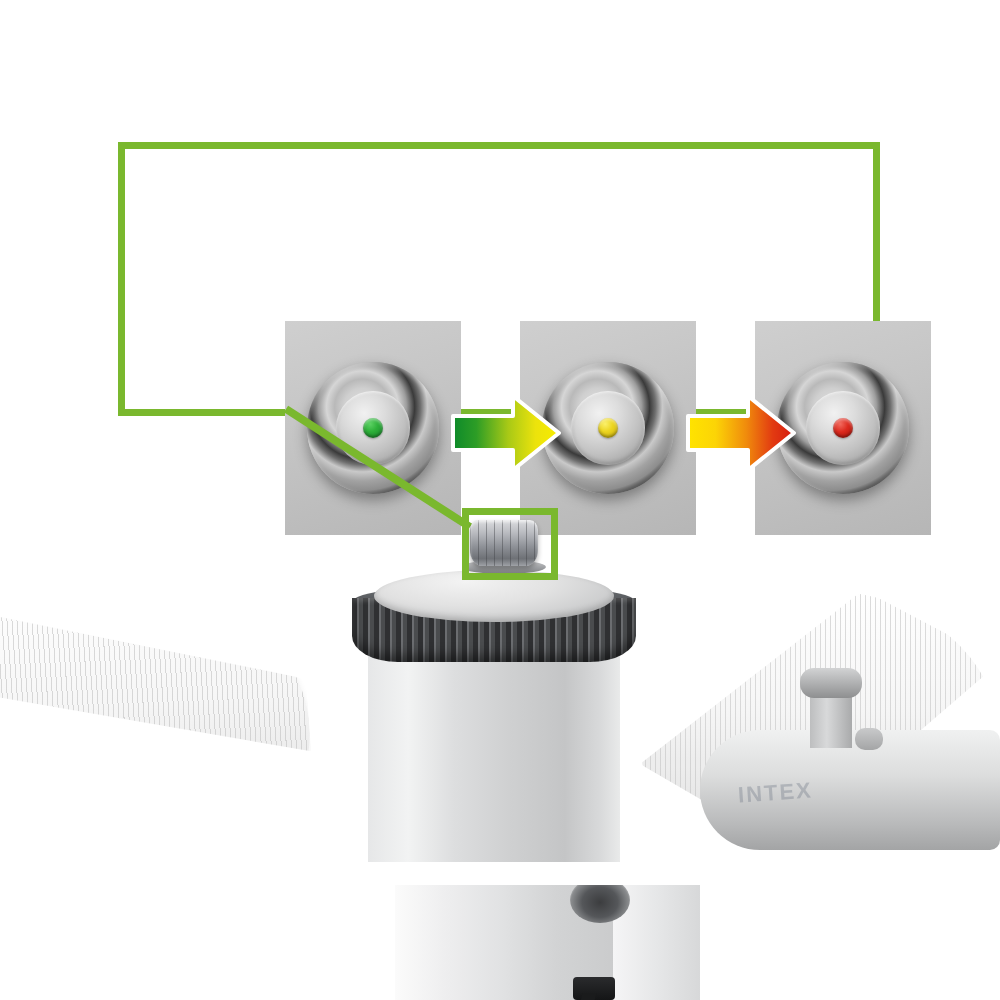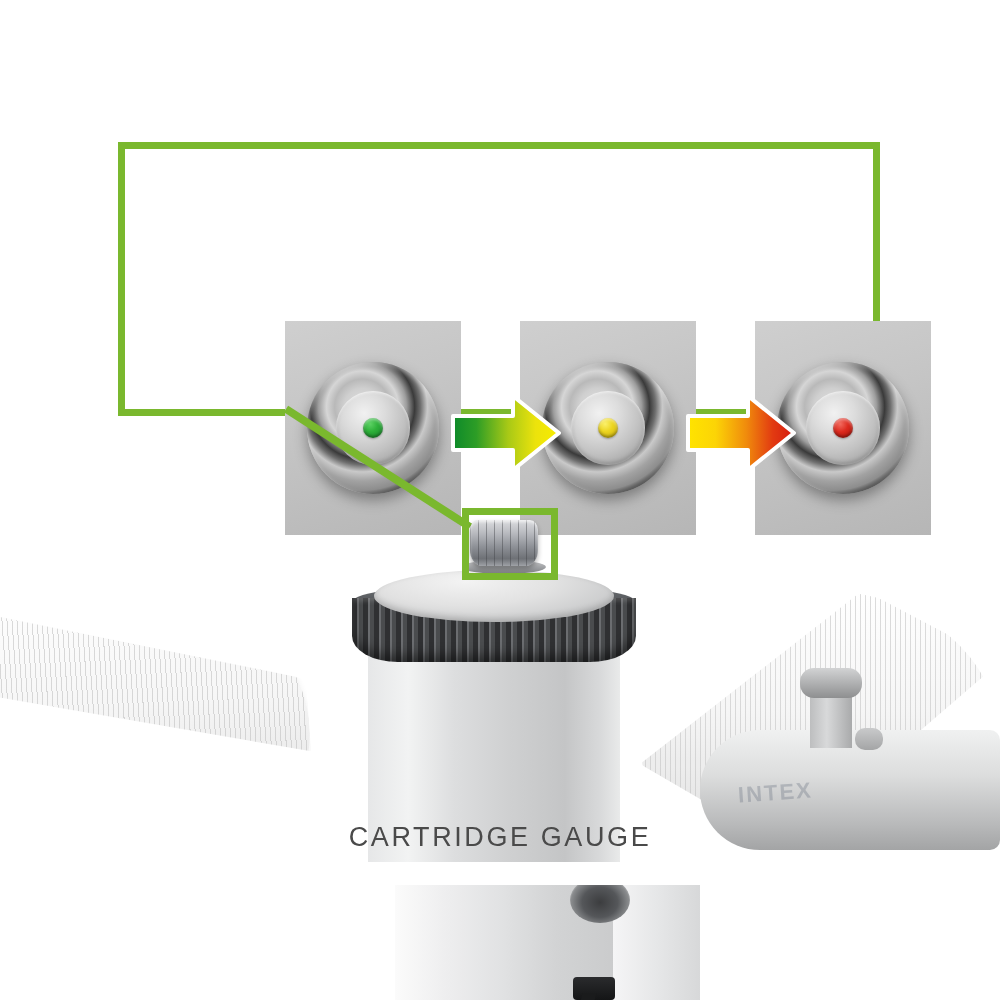--- a/index.html
+++ b/index.html
@@ -406,21 +406,20 @@
     <div id="canister"></div>
     <div id="collar-top"></div>
     <div id="collar"></div>
     <div id="lid"></div>
 
     <div id="gauge-cap-base"></div>
     <div id="gauge-cap"></div>
     <div id="gauge-highlight"></div>
   </div>
 
-  <div id="caption">CARTRIDGE GAUGE</div>
 
   <div id="lower-pump">
     <div id="lower-body"></div>
     <div id="lower-body-2"></div>
     <div id="lower-port"></div>
     <div id="lower-cord"></div>
     <div id="lower-cord-tail"></div>
   </div>
 
 </div>

